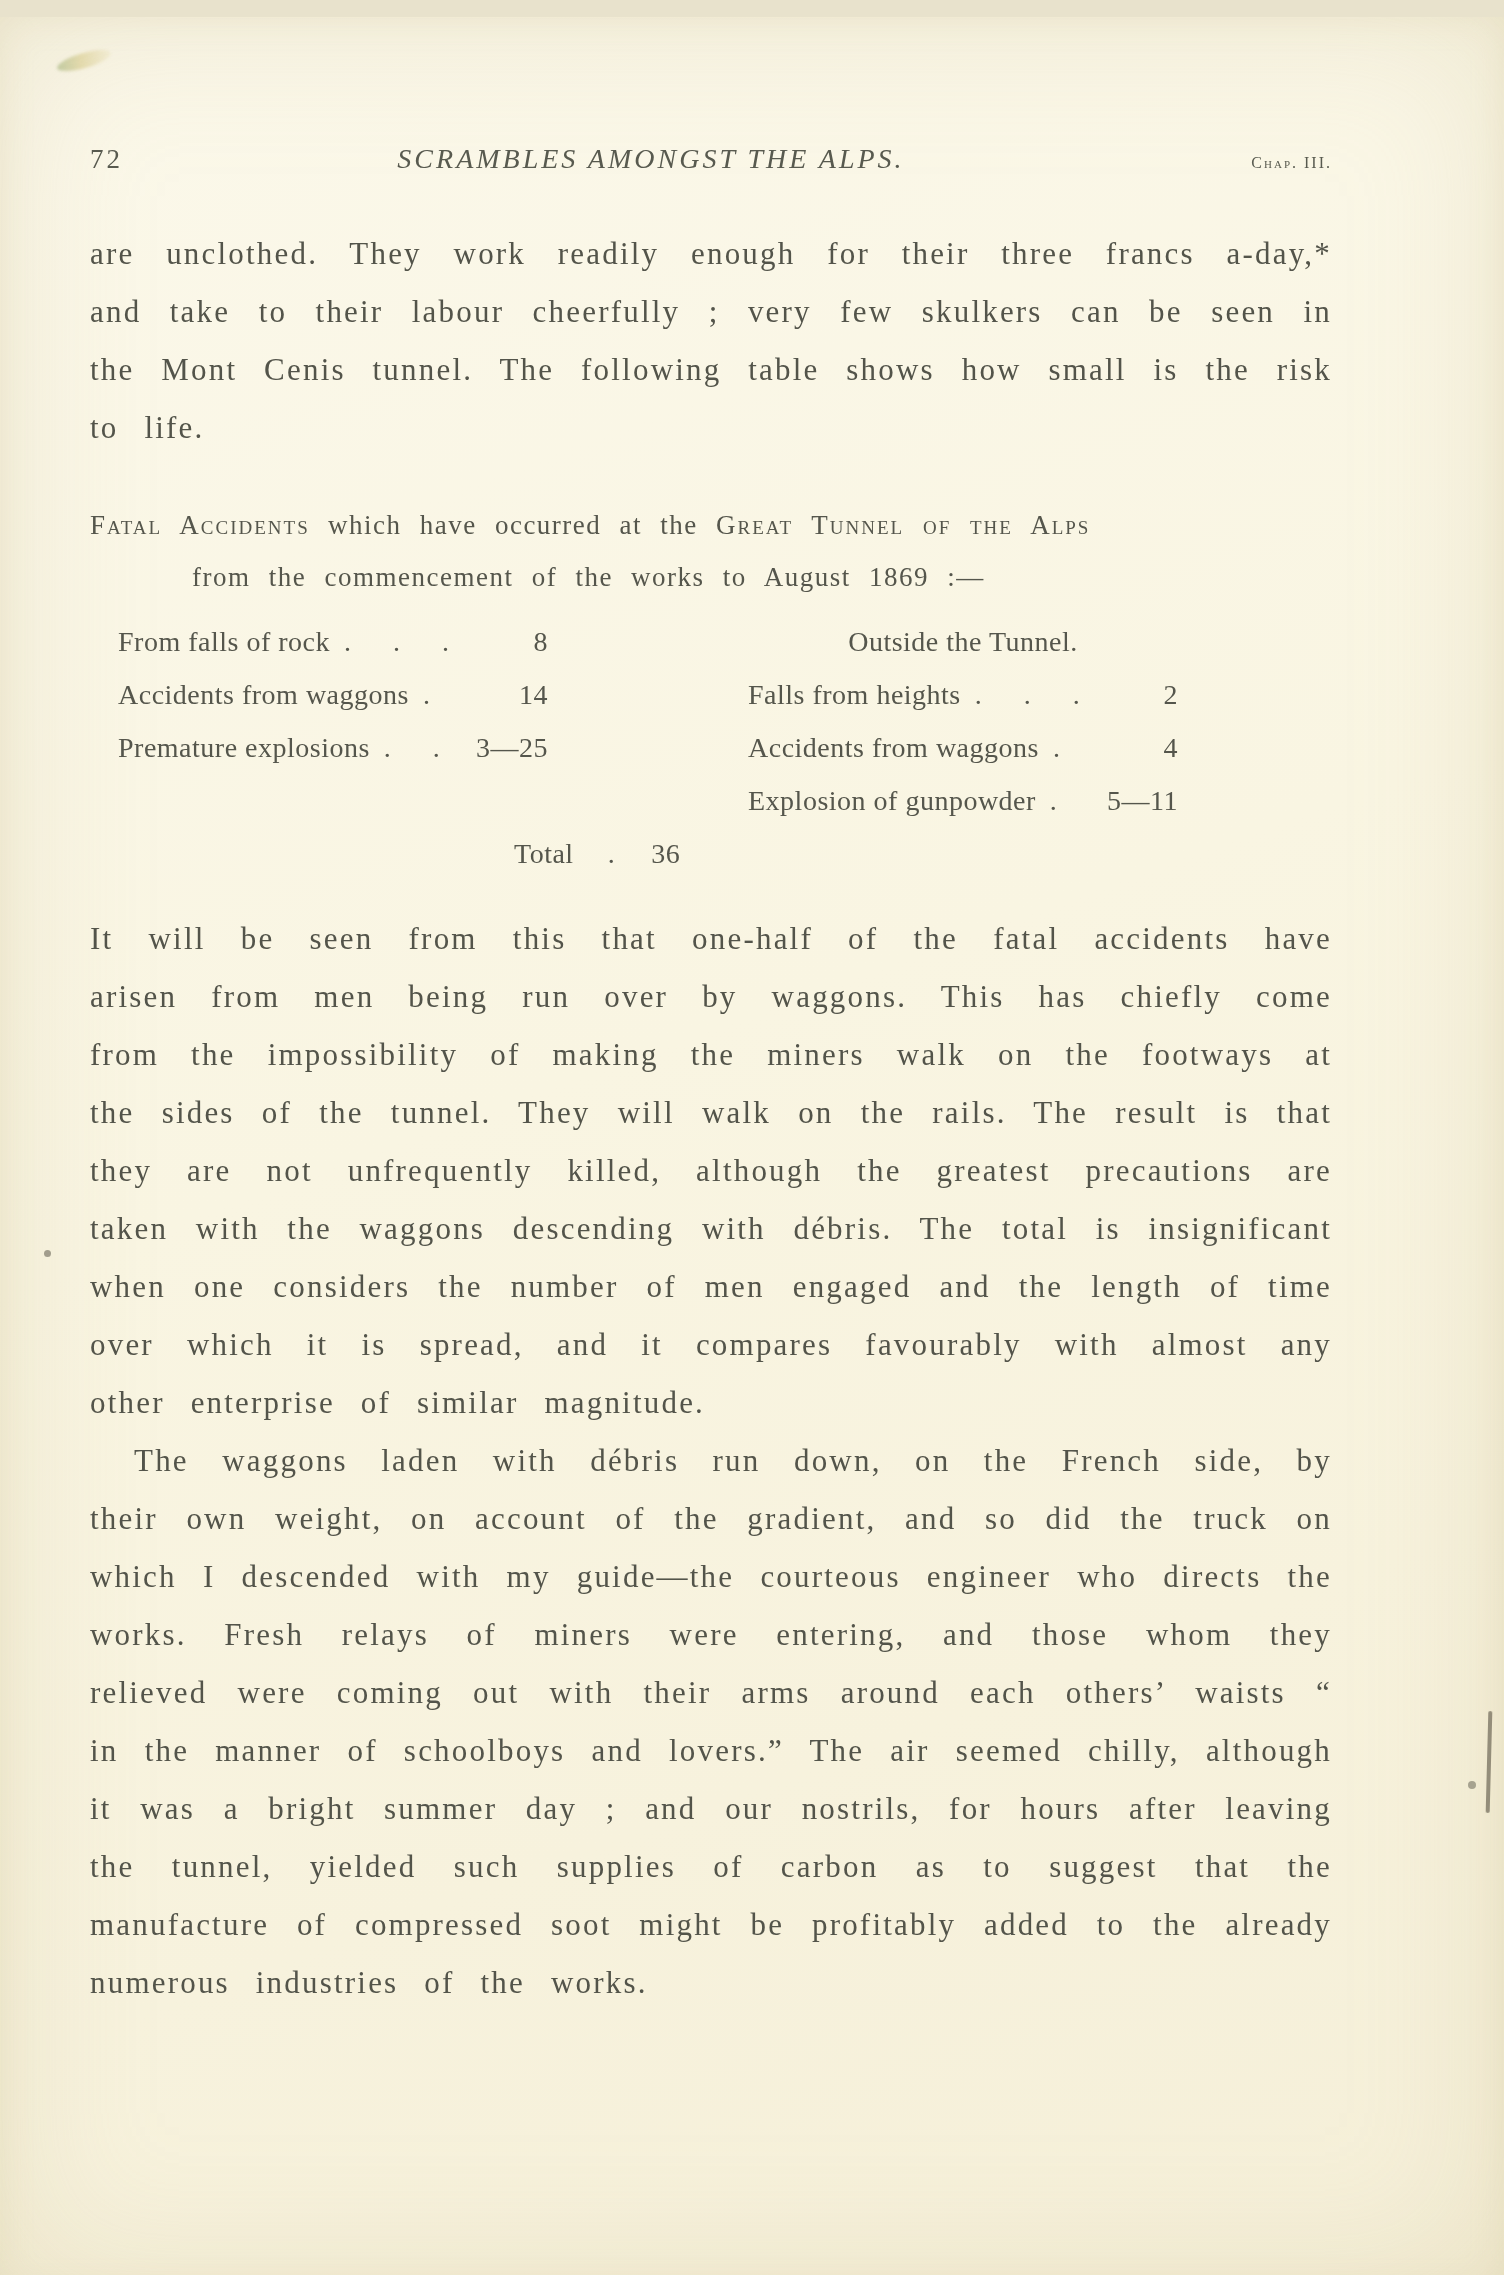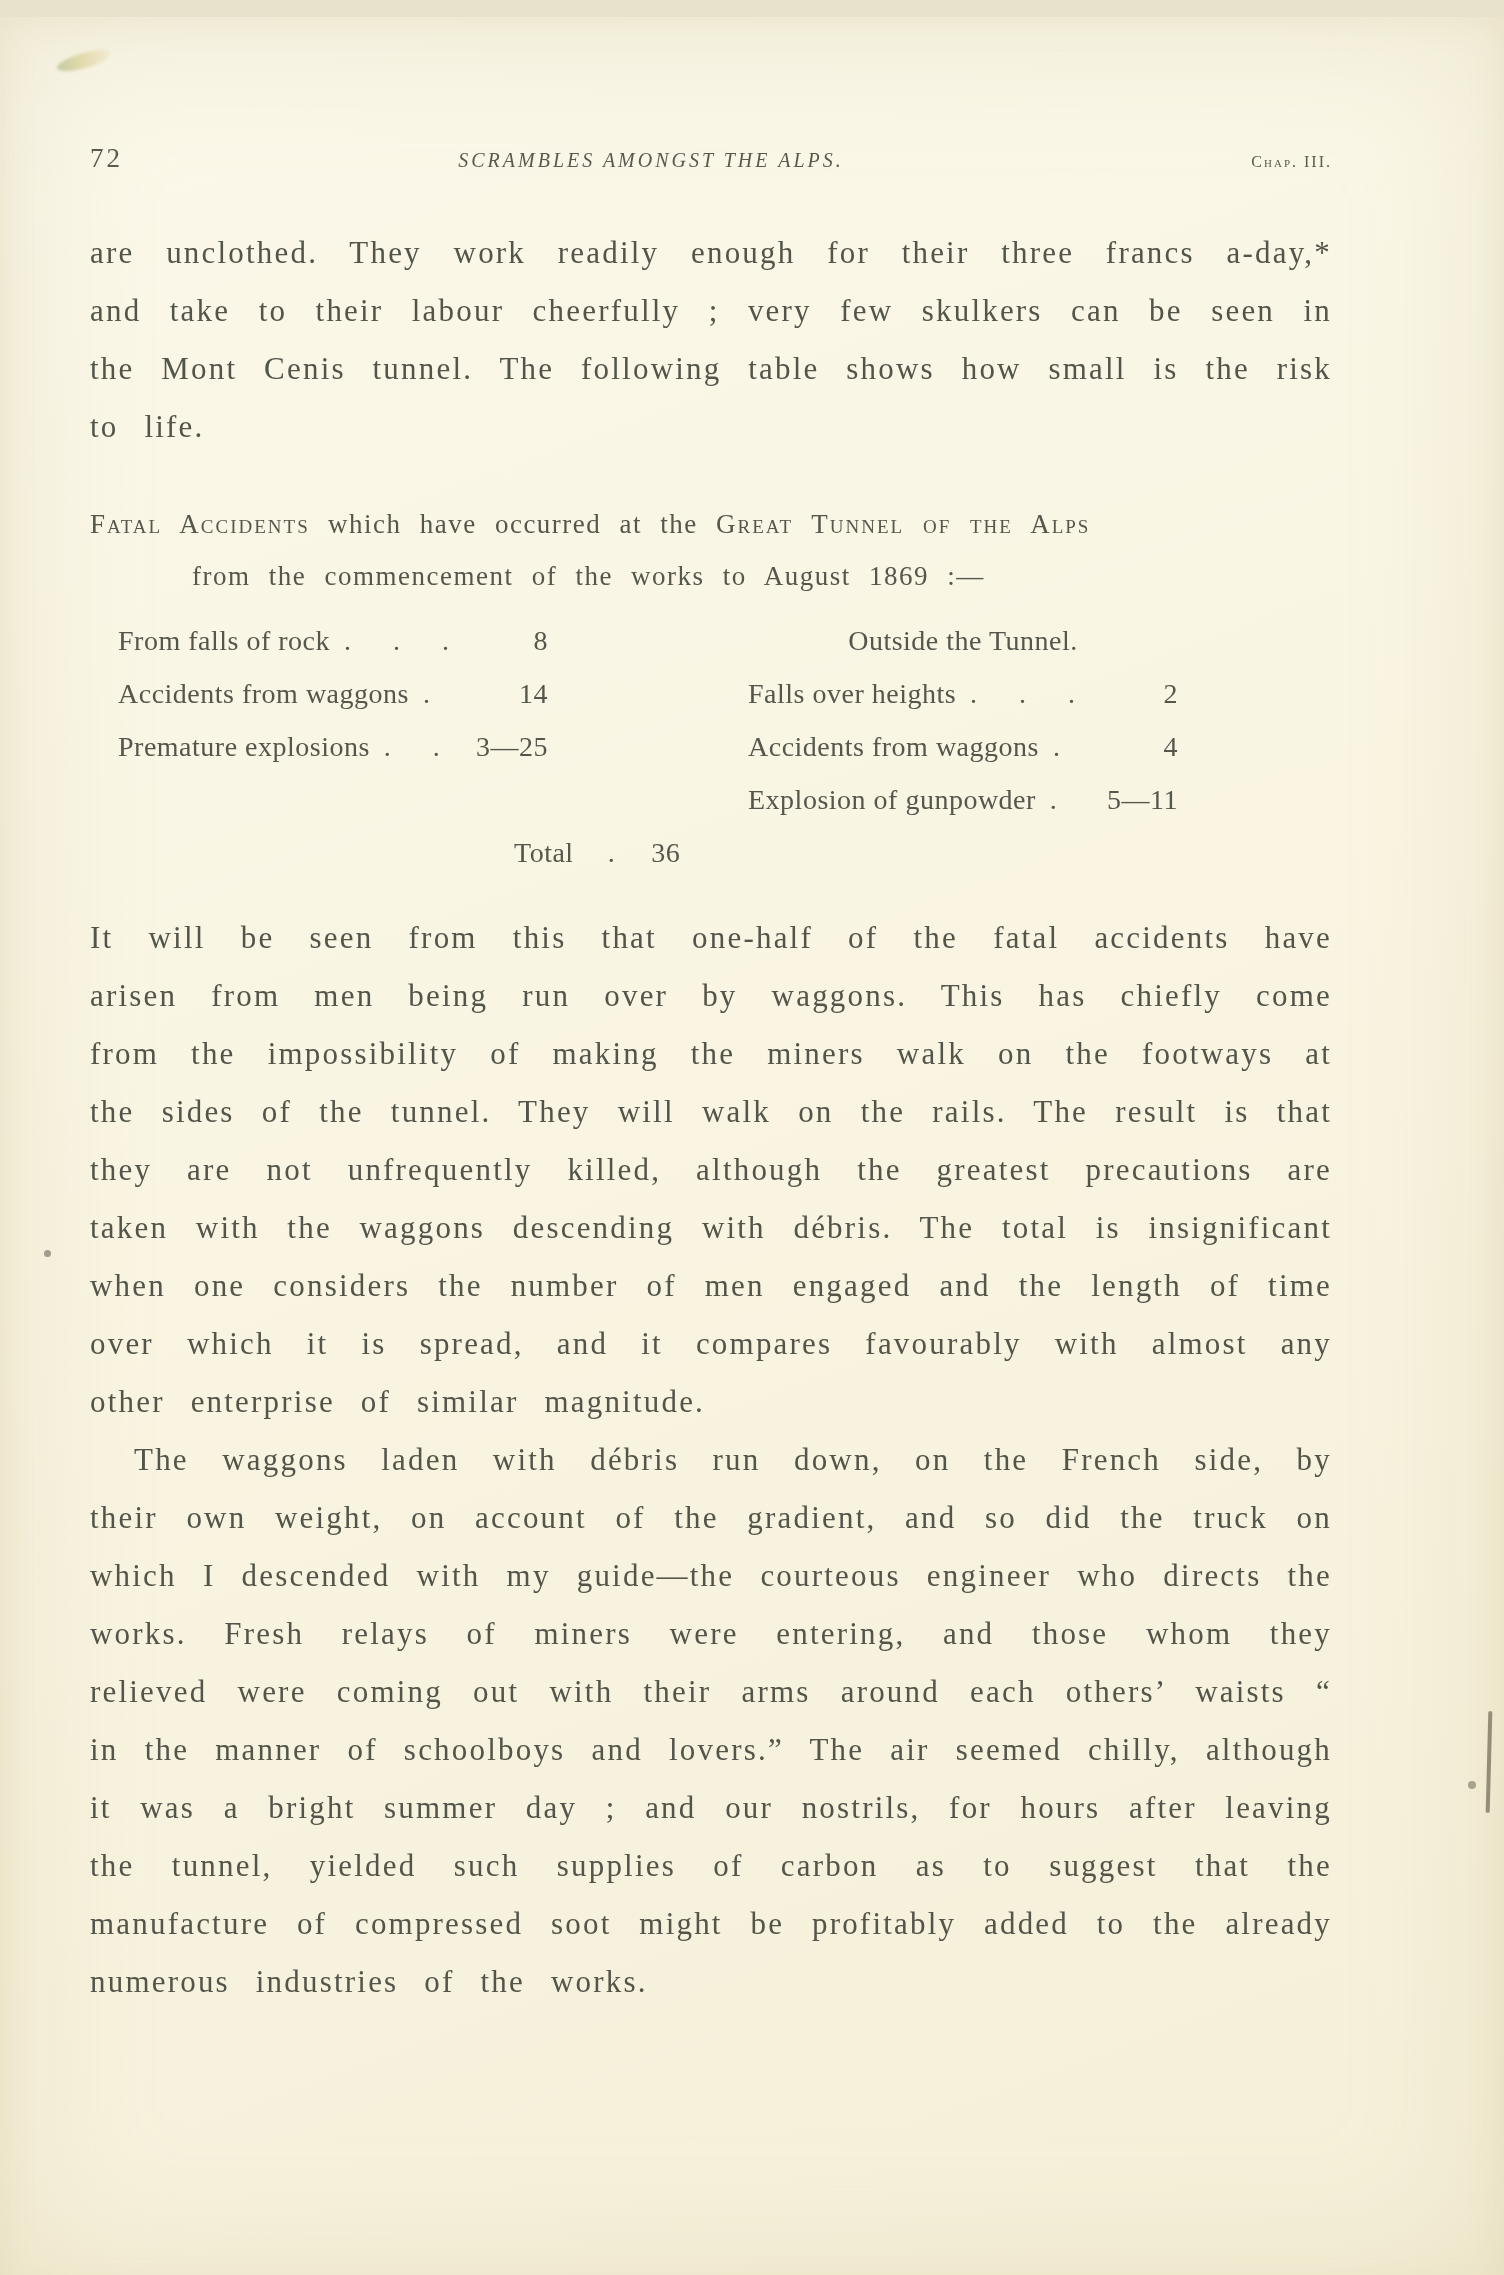--- a/index.html
+++ b/index.html
@@ -22,21 +22,21 @@
     align-items: baseline;
     padding-top: 126px;
     font-size: 27px;
     color: #585a4f;
   }
   .page-number { width: 140px; letter-spacing: 3px; font-size: 27px; }
   .running-title {
     flex: 1;
     text-align: center;
     font-style: italic;
-    font-size: 20px;
+    font-size: 28px;
     letter-spacing: 3px;
     white-space: nowrap;
   }
   .chapter-label {
     width: 260px;
     text-align: right;
     font-size: 16px;
     letter-spacing: 2px;
     font-variant: small-caps;
   }
@@ -140,21 +140,21 @@
         <div class="trow">
           <span class="tlabel">Premature explosions</span>
           <span class="tdots">. .</span>
           <span class="tval">3—25</span>
         </div>
       </div>
 
       <div class="tcol-right">
         <div class="tcol-heading">Outside the Tunnel.</div>
         <div class="trow">
-          <span class="tlabel">Falls over heights</span>
+          <span class="tlabel">Falls from heights</span>
           <span class="tdots">. . .</span>
           <span class="tval">2</span>
         </div>
         <div class="trow">
           <span class="tlabel">Accidents from waggons</span>
           <span class="tdots">.</span>
           <span class="tval">4</span>
         </div>
         <div class="trow">
           <span class="tlabel">Explosion of gunpowder</span>

